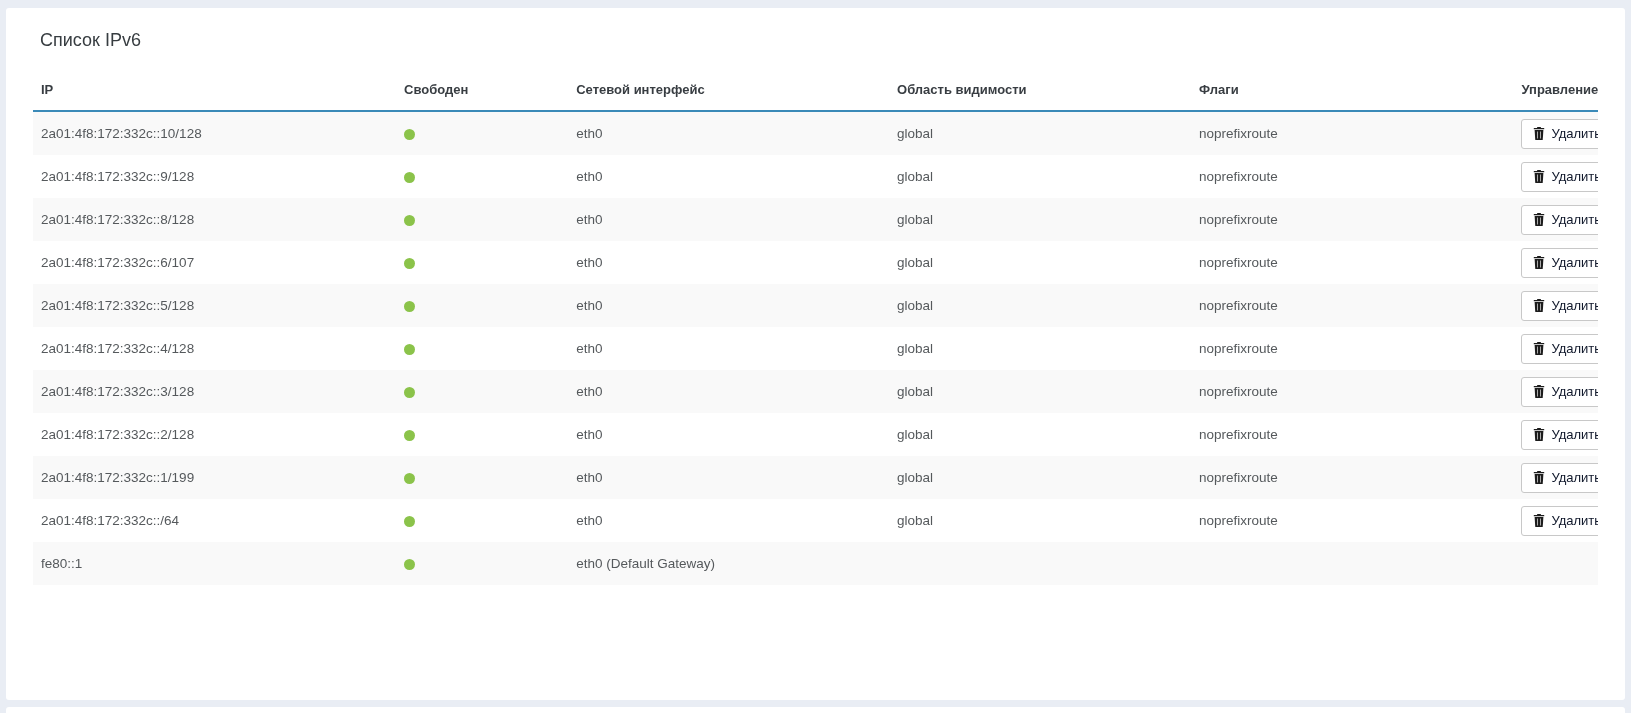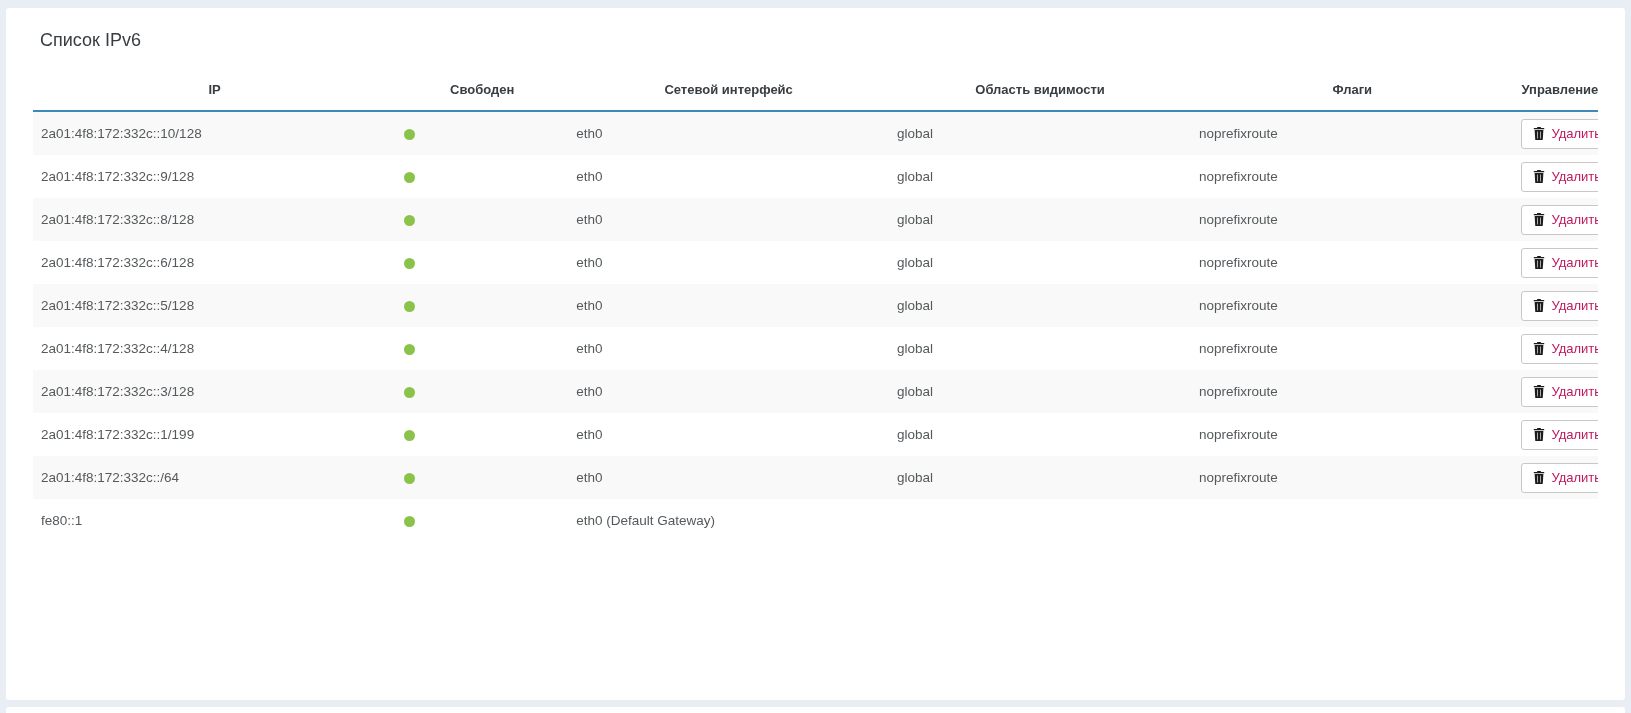--- a/index.html
+++ b/index.html
@@ -30,21 +30,21 @@
     line-height: 24px;
     font-weight: 400;
     color: #373d41;
   }
   .ip-table {
     width: 100%;
     border-collapse: collapse;
     table-layout: fixed;
   }
   .ip-table thead th {
-    text-align: center;
+    text-align: left;
     font-size: 13px;
     font-weight: 700;
     color: #383d42;
     padding: 6px 8px 13px 8px;
     border-bottom: 2px solid var(--accent, #3b8ab8);
     white-space: nowrap;
   }
   .ip-table thead th.th-right { text-align: left; padding-right: 0; }
   .ip-table tbody td {
     font-size: 13.5px;
@@ -69,21 +69,21 @@
   .btn-delete {
     display: inline-flex;
     align-items: center;
     gap: 6px;
     background: #ffffff;
     border: 1px solid #c8c8c8;
     border-radius: 3px;
     padding: 6px 11px;
     font-family: "Liberation Sans", "DejaVu Sans", sans-serif;
     font-size: 13px;
-    color: #be185d;
+    color: #0f172a;
     cursor: pointer;
     line-height: 16px;
   }
   .trash { display: inline-flex; align-items: center; }
   .next-card {
     margin: 7px 6px 0 6px;
     height: 6px;
     background: #ffffff;
     border-radius: 3px 3px 0 0;
   }
@@ -176,21 +176,21 @@
             <path fill="#ffffff" d="M4.2 4.4 L4.9 4.4 L4.9 11.6 L4.2 11.6 Z M7.1 4.4 L7.8 4.4 L7.8 11.6 L7.1 11.6 Z" opacity="0.9"></path>
           </svg>
         </span>
         <span>Удалить</span>
       </button>
     </td>
   </tr>
 
 
   <tr>
-    <td>2a01:4f8:172:332c::6/128</td>
+    <td>2a01:4f8:172:332c::6/107</td>
     <td>
       <span class="dot"></span>
     </td>
     <td>eth0</td>
     <td>global</td>
     <td>noprefixroute</td>
     <td class="td-right">
       <button class="btn-delete">
         <span class="trash">
           <svg width="12" height="13" viewBox="0 0 12 13" aria-hidden="true">
@@ -263,20 +263,41 @@
             <path fill="#1c1c1c" d="M4.4 0 L7.6 0 L8.1 1 L11.2 1 L11.2 2.2 L0.8 2.2 L0.8 1 L3.9 1 Z"></path>
             <path fill="#1c1c1c" d="M1.6 3.1 L10.4 3.1 L9.7 13 L2.3 13 Z"></path>
             <path fill="#ffffff" d="M4.2 4.4 L4.9 4.4 L4.9 11.6 L4.2 11.6 Z M7.1 4.4 L7.8 4.4 L7.8 11.6 L7.1 11.6 Z" opacity="0.9"></path>
           </svg>
         </span>
         <span>Удалить</span>
       </button>
     </td>
   </tr>
 
+  <tr>
+    <td>2a01:4f8:172:332c::2/128</td>
+    <td>
+      <span class="dot"></span>
+    </td>
+    <td>eth0</td>
+    <td>global</td>
+    <td>noprefixroute</td>
+    <td class="td-right">
+      <button class="btn-delete">
+        <span class="trash">
+          <svg width="12" height="13" viewBox="0 0 12 13" aria-hidden="true">
+            <path fill="#1c1c1c" d="M4.4 0 L7.6 0 L8.1 1 L11.2 1 L11.2 2.2 L0.8 2.2 L0.8 1 L3.9 1 Z"></path>
+            <path fill="#1c1c1c" d="M1.6 3.1 L10.4 3.1 L9.7 13 L2.3 13 Z"></path>
+            <path fill="#ffffff" d="M4.2 4.4 L4.9 4.4 L4.9 11.6 L4.2 11.6 Z M7.1 4.4 L7.8 4.4 L7.8 11.6 L7.1 11.6 Z" opacity="0.9"></path>
+          </svg>
+        </span>
+        <span>Удалить</span>
+      </button>
+    </td>
+  </tr>
 
   <tr>
     <td>2a01:4f8:172:332c::1/199</td>
     <td>
       <span class="dot"></span>
     </td>
     <td>eth0</td>
     <td>global</td>
     <td>noprefixroute</td>
     <td class="td-right">

